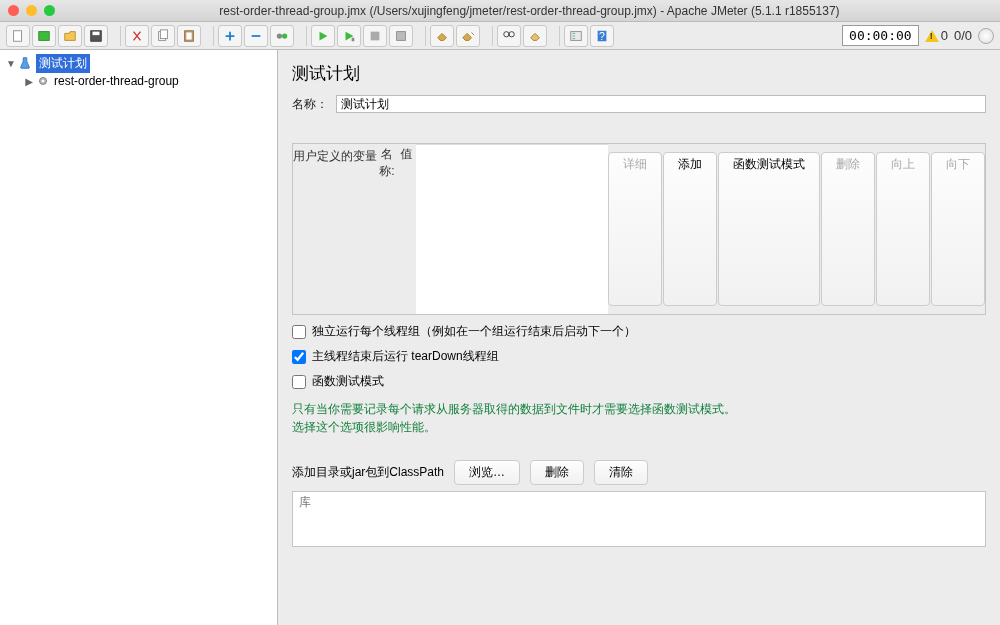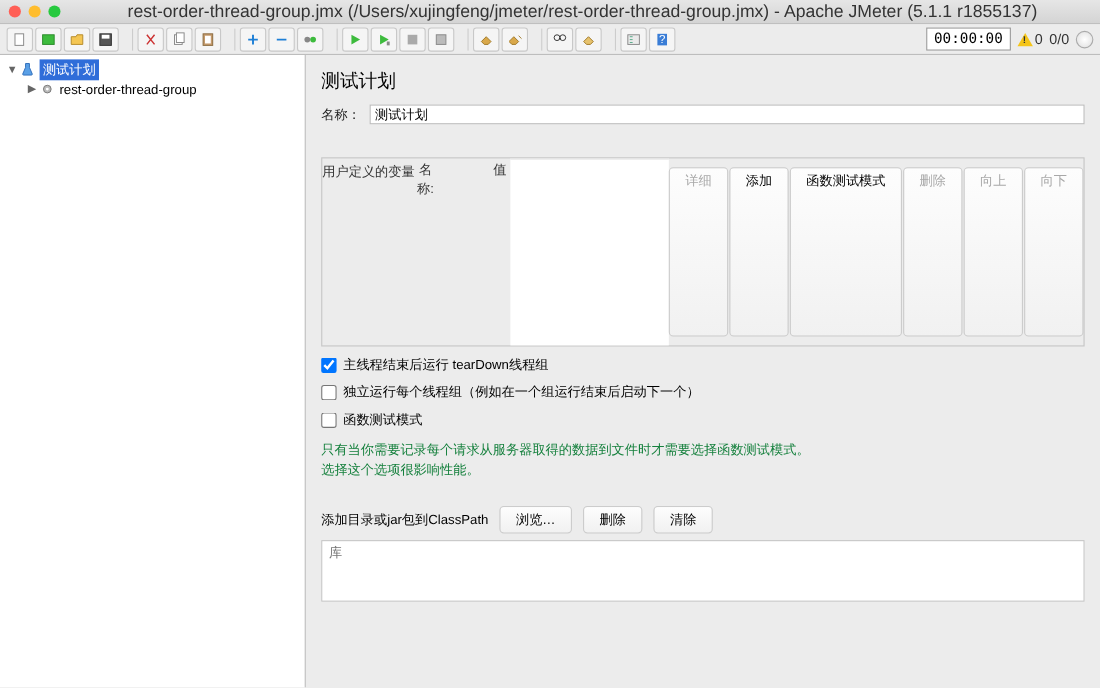--- a/index.html
+++ b/index.html
@@ -5,21 +5,21 @@
 * { box-sizing: border-box; margin: 0; padding: 0; font-family: -apple-system, "Helvetica Neue", Arial, sans-serif; font-size: 12px; }
 body { width: 1000px; height: 625px; background: #ececec; overflow: hidden; }
 
 
 .titlebar { height: 22px; background: linear-gradient(#e6e6e6, #d4d4d4); display: flex; align-items: center; padding: 0 8px; border-bottom: 1px solid #bbb; }
 .traffic { display: flex; gap: 7px; margin-right: 12px; }
 .dot { width: 11px; height: 11px; border-radius: 50%; }
 .dot.red { background: #ff5f56; }
 .dot.yel { background: #ffbd2e; }
 .dot.grn { background: #27c93f; }
-.titlebar .title { flex: 1; text-align: center; color: #333; font-size: 16px; }
+.titlebar .title { flex: 1; text-align: center; color: #333; font-size: 12px; }
 
 
 .toolbar { height: 28px; background: #ececec; border-bottom: 1px solid #bdbdbd; display: flex; align-items: center; padding: 2px 6px; }
 .tool-group { display: flex; align-items: center; gap: 2px; margin-right: 8px; }
 .tool-btn { width: 24px; height: 22px; background: #f5f5f5; border: 1px solid #c8c8c8; border-radius: 3px; display: flex; align-items: center; justify-content: center; cursor: pointer; }
 .tool-btn svg { width: 14px; height: 14px; }
 .sep { width: 1px; height: 20px; background: #ccc; margin: 0 4px; }
 .toolbar-right { margin-left: auto; display: flex; align-items: center; gap: 6px; }
 .timer { background: #fff; border: 1px solid #999; padding: 2px 6px; font-family: monospace; font-size: 13px; }
 .warncount { display: flex; align-items: center; gap: 2px; }
@@ -39,21 +39,21 @@
 .tree-row.selected .tree-label { background:#2f6dd9; color:#fff; padding:1px 3px; }
 
 .content { flex:1; padding: 12px 14px 8px 14px; overflow:hidden; display:flex; flex-direction:column; }
 .heading { font-size:17px; font-weight:500; margin-bottom:10px; }
 .form-row { display:flex; align-items:center; margin-bottom:16px; }
 .form-label { width:44px; color:#222; }
 .form-input { flex:1; height:18px; border:1px solid #bbb; background:#fff; padding:0 4px; }
 
 .vars-section { border:1px solid #c5c5c5; margin-top:14px; display:flex; flex-direction:row; }
 .vars-title { text-align:center; padding:4px 0 2px 0; color:#333; }
-.vars-head { display:flex;gap:48px; }
+.vars-head { display:flex; }
 .vars-head div { flex:1; text-align:center; padding:2px 0; color:#333; }
 .vars-body { flex:1; background:#fff; border-top:1px solid #ddd; height:170px; }
 .vars-btns { display:flex; justify-content:center; gap:1px; padding:8px 0; }
 .btn { padding:3px 14px; border:1px solid #ccc; border-radius:4px; background:linear-gradient(#fdfdfd,#f1f1f1); cursor:pointer; }
 .btn.disabled { color:#a8a8a8; }
 
 .chk-row { display:flex; align-items:center; margin-top:8px; }
 .chk-row input { margin-right:6px; width:14px; height:14px; }
 .para { margin-top:10px; color:#15803d; line-height:1.5; }
 
@@ -259,26 +259,26 @@
         <div class="btn disabled">详细</div>
         <div class="btn">添加</div>
         <div class="btn">函数测试模式</div>
         <div class="btn disabled">删除</div>
         <div class="btn disabled">向上</div>
         <div class="btn disabled">向下</div>
       </div>
     </div>
 
     <label class="chk-row">
+      <input type="checkbox" style="">
+      <span>独立运行每个线程组（例如在一个组运行结束后启动下一个）</span>
+    </label>
+    <label class="chk-row">
       <input type="checkbox" checked="" style="">
       <span>主线程结束后运行 tearDown线程组</span>
-    </label>
-    <label class="chk-row">
-      <input type="checkbox" style="">
-      <span>独立运行每个线程组（例如在一个组运行结束后启动下一个）</span>
     </label>
     <label class="chk-row">
       <input type="checkbox" style="">
       <span>函数测试模式</span>
     </label>
 
     <div class="para">
       <div>只有当你需要记录每个请求从服务器取得的数据到文件时才需要选择函数测试模式。</div>
       <div>选择这个选项很影响性能。</div>
     </div>

